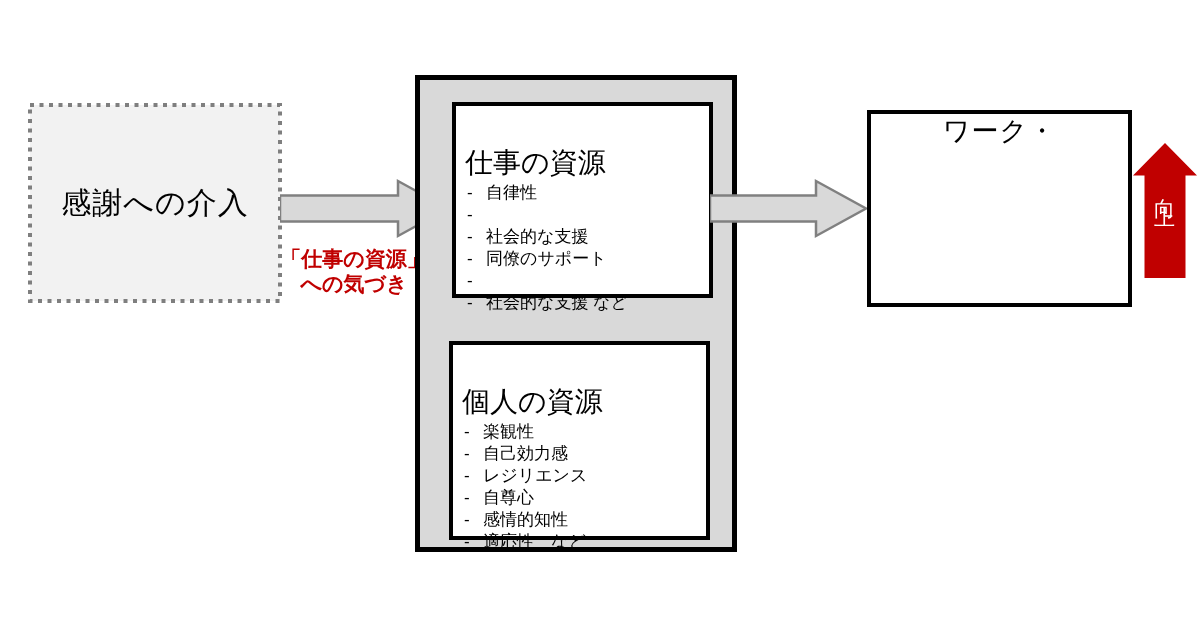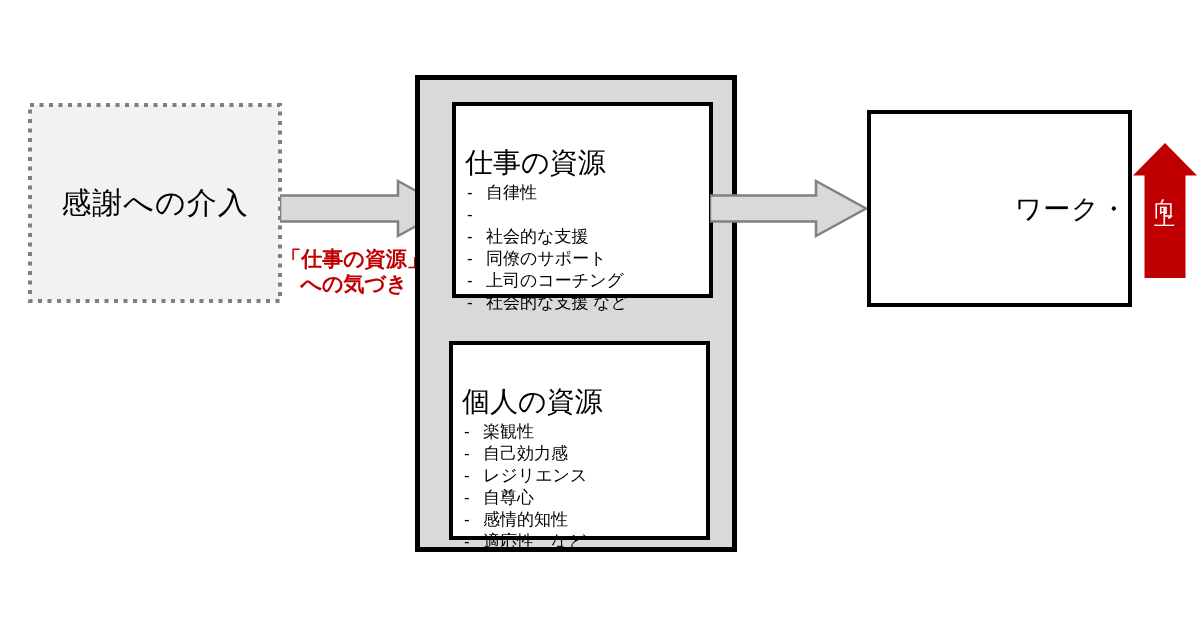--- a/index.html
+++ b/index.html
@@ -54,21 +54,21 @@
   .res-box.personal { left: 449px; top: 341px; width: 261px; height: 199px; }
   .res-title { font-size: 28px; line-height: 36px; white-space: nowrap; margin-top: 33px; }
   .res-list { margin-top: 1px; }
   .li-row { display: flex; font-size: 17px; line-height: 22px; white-space: nowrap; }
   .dash { flex: none; width: 21px; padding-left: 2px; box-sizing: border-box; }
 
   
   .outcome-box {
     left: 867px; top: 110px; width: 265px; height: 197px;
     background: #ffffff; border: 4px solid #000000; box-sizing: border-box;
-    display: flex; flex-direction: row; align-items: center; justify-content: flex-end;
+    display: flex; flex-direction: column; align-items: center; justify-content: space-between;
     font-size: 27px; line-height: 34px; text-align: center; letter-spacing: 1px;
   }
 
   
   .up-arrow-wrap { left: 1133px; top: 143px; width: 64px; height: 135px; }
   .up-arrow-wrap svg { position: absolute; left: 0; top: 0; }
   .up-arrow-wrap polygon { fill: #C00000; }
   .up-arrow-label {
     position: absolute; top: 39px; left: 50%; transform: translateX(-50%);
     writing-mode: vertical-rl; text-orientation: upright;
@@ -111,21 +111,20 @@
         <div class="li-row">
           <span class="dash">-</span>
           <span class="li-text">社会的な支援</span>
         </div>
         <div class="li-row">
           <span class="dash">-</span>
           <span class="li-text">同僚のサポート</span>
         </div>
         <div class="li-row">
           <span class="dash">-</span>
-          <span class="li-text">上司のコーチング</span>
         </div>
         <div class="li-row">
           <span class="dash">-</span>
           <span class="li-text">社会的な支援 など</span>
         </div>
       </div>
   </div>
 
   <div class="res-box personal">
     <div class="res-title">個人の資源</div>

